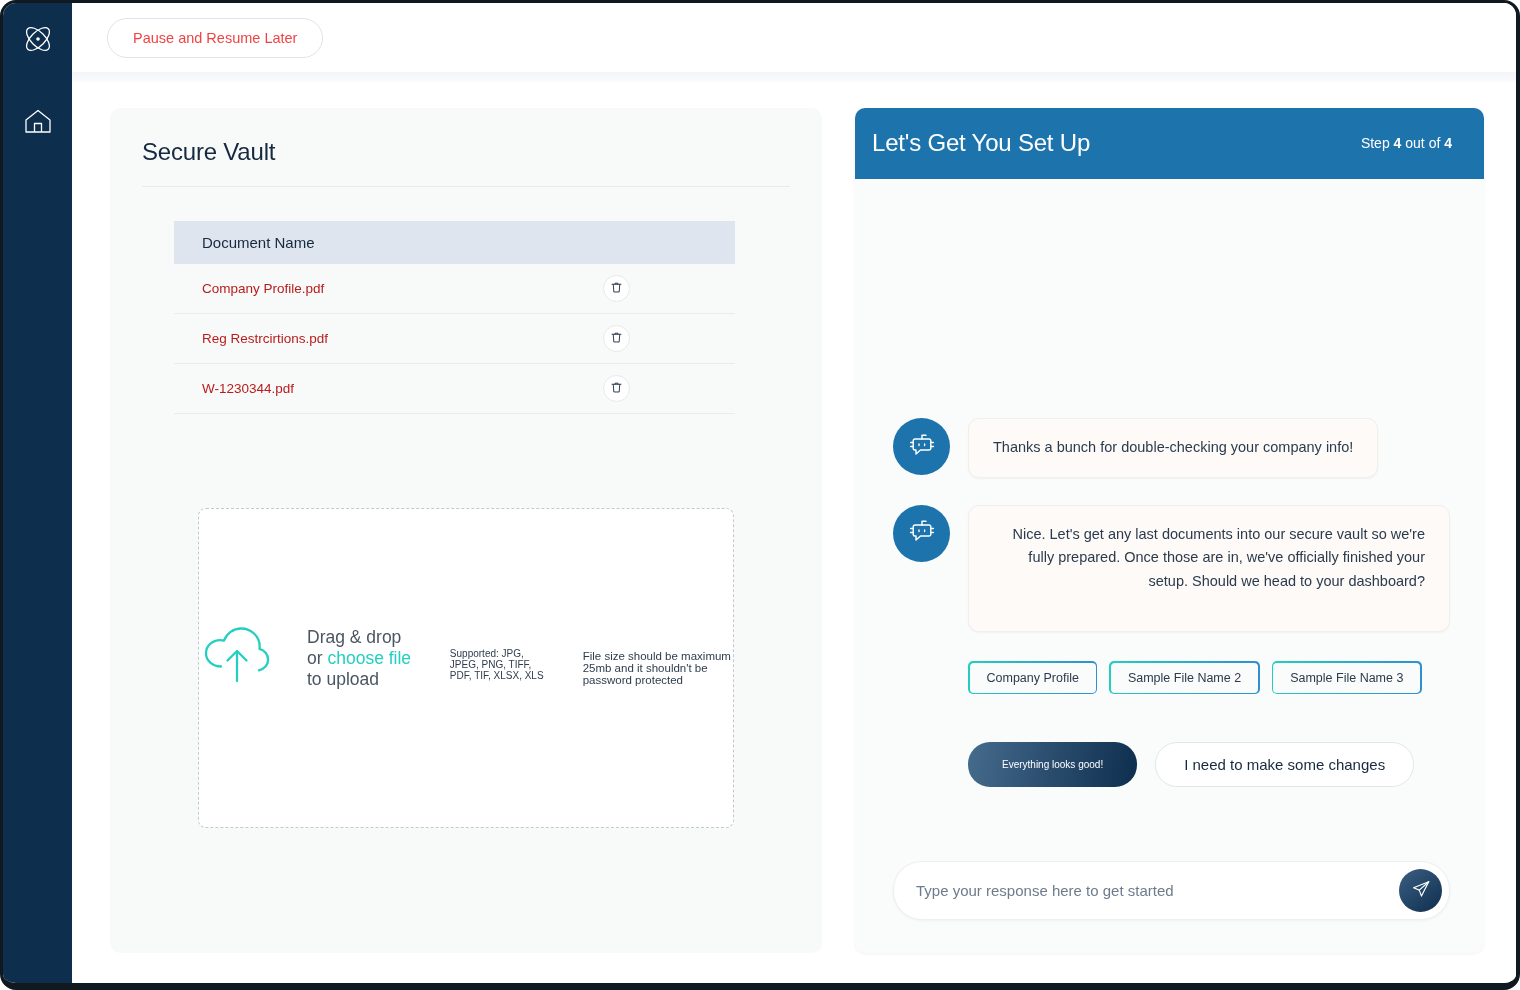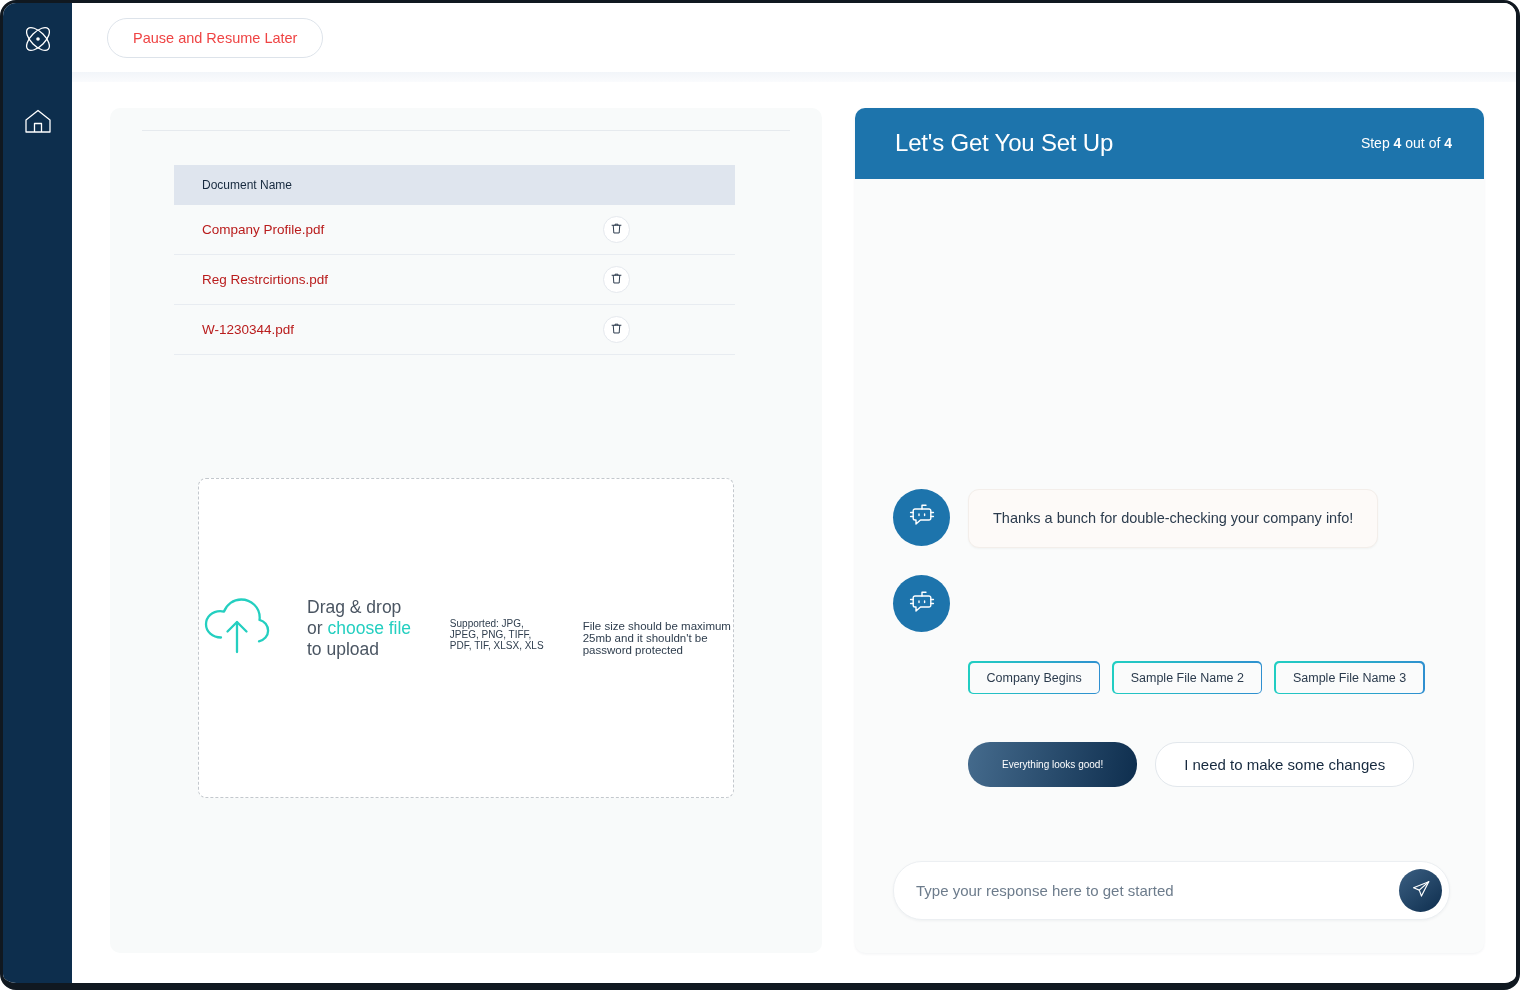--- a/index.html
+++ b/index.html
@@ -134,21 +134,21 @@
   }
 
   .doc-table {
     width: 561px;
     margin-left: 32px;
     border-collapse: collapse;
   }
   .doc-table thead th {
     background: #dfe5ee;
     text-align: left;
-    font-size: 12px;
+    font-size: 15px;
     font-weight: 500;
     color: #16293e;
     padding: 13px 0 13px 28px;
   }
   .doc-table tbody td {
     border-bottom: 1px solid #e8ecf1;
     padding: 11px 0 11px 28px;
     font-size: 13.5px;
     color: #b91c1c;
     font-weight: 400;
@@ -222,21 +222,21 @@
     flex: 1;
     background: #fafbfb;
     border-radius: 10px;
     display: flex;
     flex-direction: column;
     overflow: hidden;
     box-shadow: 0 1px 3px rgba(20,40,60,0.06);
   }
   .chat-header {
     background: #1d74ac;
-    padding: 21px 32px 22px 40px;
+    padding: 21px 32px 22px 17px;
     display: flex;
     align-items: center;
     justify-content: space-between;
   }
   .chat-header-title {
     color: #ffffff;
     font-size: 24px;
     font-weight: 500;
     letter-spacing: -0.2px;
   }
@@ -404,20 +404,21 @@
   </div>
 
   <div class="topbar">
     <button class="pause-btn">Pause and Resume Later</button>
   </div>
   <div class="topbar-shade"></div>
 
   <div class="page">
 
     <div class="vault-card">
+      <div class="vault-title">Secure Vault</div>
       <div class="vault-divider"></div>
 
       <table class="doc-table">
         <thead>
           <tr>
             <th>Document Name</th>
             <th></th>
           </tr>
         </thead>
         <tbody>
@@ -519,25 +520,26 @@
                 <path d="M15 9V5.2h4"></path>
                 <path d="M6.2 12.5H3.6"></path>
                 <path d="M6.2 16.5H3.6"></path>
                 <path d="M23.8 12.5h2.6"></path>
                 <path d="M23.8 16.5h2.6"></path>
                 <path d="M12 14v1.6"></path>
                 <path d="M17.6 14v1.6"></path>
               </svg>
             </span>
           </div>
+          <div class="bubble tall">Nice. Let's get any last documents into our secure vault so we're fully prepared. Once those are in, we've officially finished your setup. Should we head to your dashboard?</div>
         </div>
 
         <div class="chips-row">
           <div class="chip">
-            <div class="chip-inner">Company Begins</div>
+            <div class="chip-inner">Company Profile</div>
           </div>
           <div class="chip">
             <div class="chip-inner">Sample File Name 2</div>
           </div>
           <div class="chip">
             <div class="chip-inner">Sample File Name 3</div>
           </div>
         </div>
 
         <div class="actions-row">

